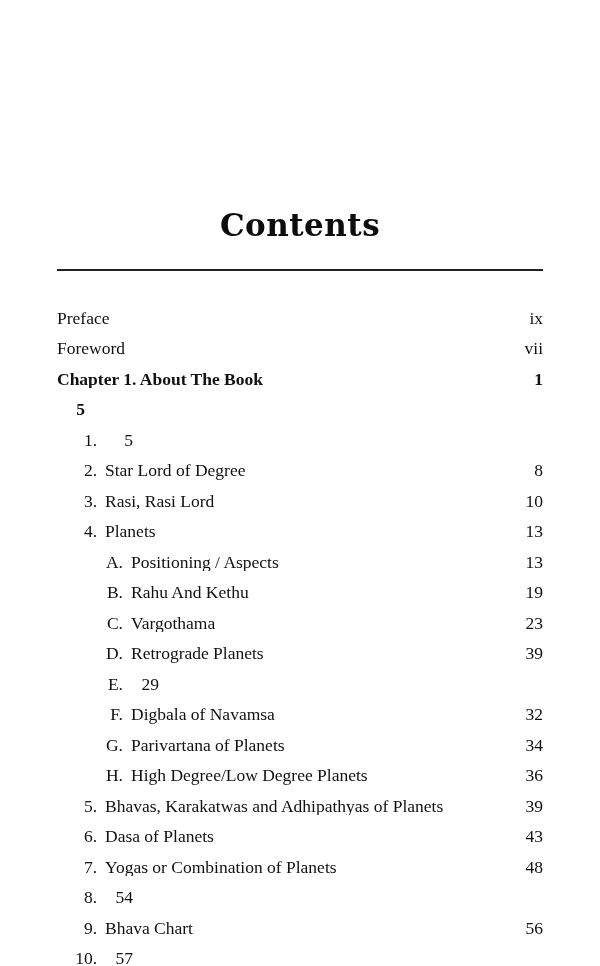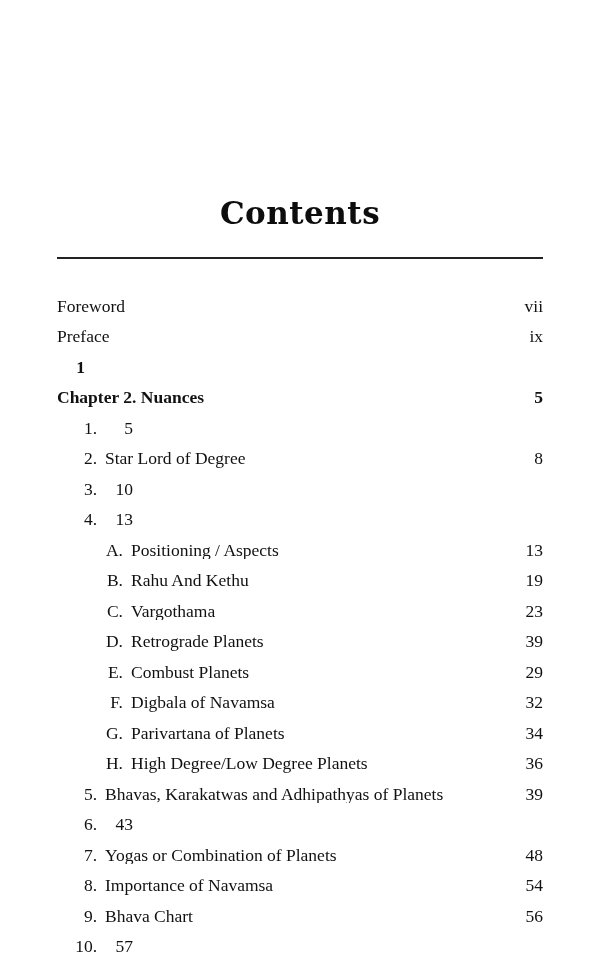--- a/index.html
+++ b/index.html
@@ -12,21 +12,21 @@
     height: 966px;
     font-family: "Liberation Serif", serif;
     color: #111111;
     position: relative;
     overflow: hidden;
   }
   .page {
     width: 600px;
     height: 966px;
     box-sizing: border-box;
-    padding: 0 57px;
+    padding: 12px 57px;
     position: relative;
   }
   .title {
     text-align: center;
     font-family: "DejaVu Serif", serif;
     font-weight: bold;
     font-size: 31px;
     letter-spacing: 0.5px;
     color: #0d0d0d;
     margin: 0;
@@ -93,49 +93,51 @@
   }
 </style>
 </head>
 <body>
 
 <div class="page">
   <h1 class="title">Contents</h1>
   <hr class="rule">
   <div class="toc" id="toc-list">
       <div class="entry level-front">
+        <span class="label">Preface</span>
+        <span class="page-no">ix</span>
+      </div>
+      <div class="entry level-front">
         <span class="label">Foreword</span>
         <span class="page-no">vii</span>
       </div>
-      <div class="entry level-front">
-        <span class="label">Preface</span>
-        <span class="page-no">ix</span>
-      </div>
       <div class="entry level-chapter">
+        <span class="label">Chapter 1. About The Book</span>
         <span class="page-no">1</span>
       </div>
       <div class="entry level-chapter">
-        <span class="label">Chapter 2. Nuances</span>
         <span class="page-no">5</span>
       </div>
       <div class="entry level-1">
         <span class="num">1.</span>
         <span class="page-no">5</span>
       </div>
       <div class="entry level-1">
         <span class="num">2.</span>
         <span class="label">Star Lord of Degree</span>
         <span class="page-no">8</span>
       </div>
       <div class="entry level-1">
         <span class="num">3.</span>
+        <span class="label">Rasi, Rasi Lord</span>
         <span class="page-no">10</span>
       </div>
       <div class="entry level-1">
         <span class="num">4.</span>
+        <span class="label">Planets</span>
         <span class="page-no">13</span>
       </div>
       <div class="entry level-2">
         <span class="num">A.</span>
         <span class="label">Positioning / Aspects</span>
         <span class="page-no">13</span>
       </div>
       <div class="entry level-2">
         <span class="num">B.</span>
         <span class="label">Rahu And Kethu</span>
@@ -146,21 +148,20 @@
         <span class="label">Vargothama</span>
         <span class="page-no">23</span>
       </div>
       <div class="entry level-2">
         <span class="num">D.</span>
         <span class="label">Retrograde Planets</span>
         <span class="page-no">39</span>
       </div>
       <div class="entry level-2">
         <span class="num">E.</span>
-        <span class="label">Combust Planets</span>
         <span class="page-no">29</span>
       </div>
       <div class="entry level-2">
         <span class="num">F.</span>
         <span class="label">Digbala of Navamsa</span>
         <span class="page-no">32</span>
       </div>
       <div class="entry level-2">
         <span class="num">G.</span>
         <span class="label">Parivartana of Planets</span>
@@ -171,30 +172,30 @@
         <span class="label">High Degree/Low Degree Planets</span>
         <span class="page-no">36</span>
       </div>
       <div class="entry level-1">
         <span class="num">5.</span>
         <span class="label">Bhavas, Karakatwas and Adhipathyas of Planets</span>
         <span class="page-no">39</span>
       </div>
       <div class="entry level-1">
         <span class="num">6.</span>
+        <span class="label">Dasa of Planets</span>
         <span class="page-no">43</span>
       </div>
       <div class="entry level-1">
         <span class="num">7.</span>
         <span class="label">Yogas or Combination of Planets</span>
         <span class="page-no">48</span>
       </div>
       <div class="entry level-1">
         <span class="num">8.</span>
-        <span class="label">Importance of Navamsa</span>
         <span class="page-no">54</span>
       </div>
       <div class="entry level-1">
         <span class="num">9.</span>
         <span class="label">Bhava Chart</span>
         <span class="page-no">56</span>
       </div>
       <div class="entry level-1">
         <span class="num">10.</span>
         <span class="page-no">57</span>

